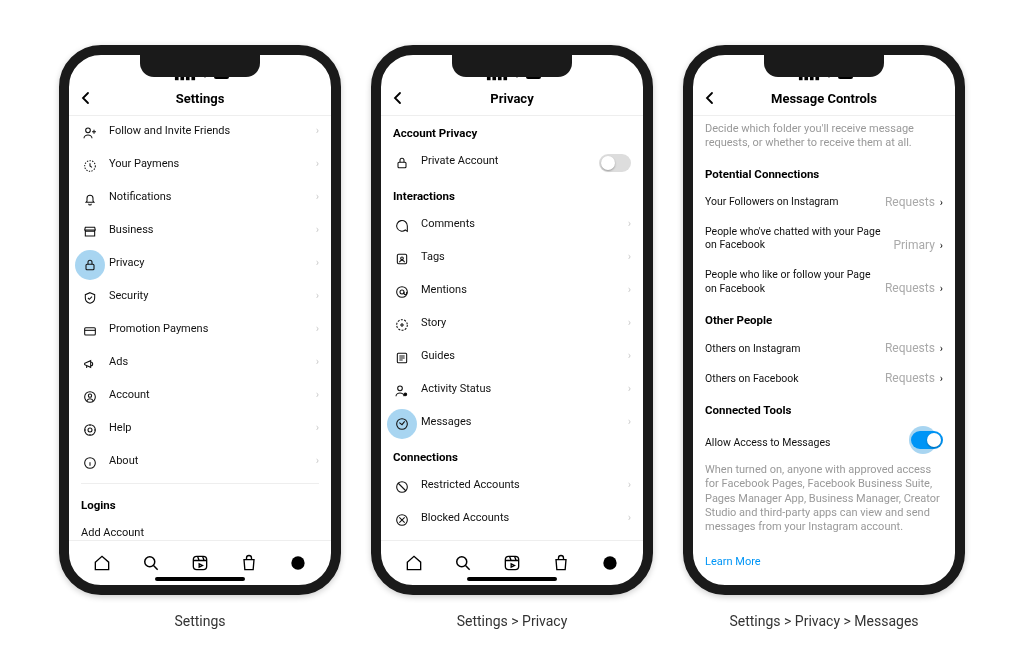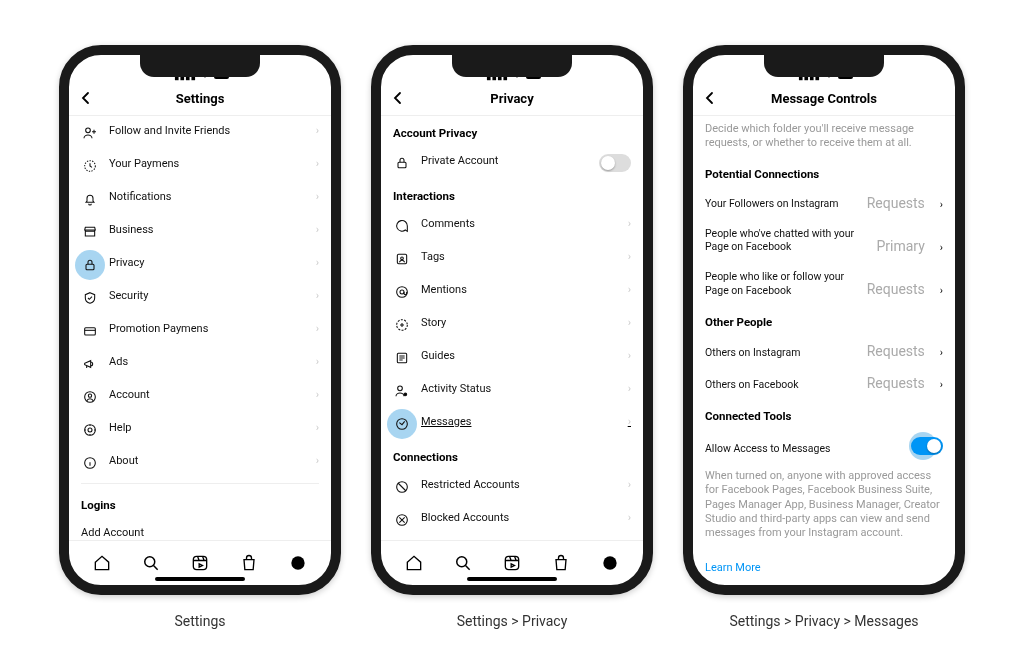--- a/index.html
+++ b/index.html
@@ -117,22 +117,22 @@
   }
   .subtext {
     font-size: 11px;
     color: #999;
     padding: 6px 12px;
     line-height: 1.3;
   }
   .link { color: #0095f6; }
   .value-right {
     color: #aaa;
-    font-size: 14px;
-    margin-right: 15px;
+    font-size: 12px;
+    margin-right: 5px;
   }
   .toggle {
     width: 32px; height: 18px; border-radius: 9px;
     background: #ddd; position: relative;
   }
   .toggle::after {
     content: ""; position: absolute; top: 2px; left: 2px;
     width: 14px; height: 14px; border-radius: 50%; background: #fff;
     box-shadow: 0 1px 2px rgba(0,0,0,0.3);
   }
@@ -478,21 +478,21 @@
           <span class="ico">
               <svg class="ico-svg" viewBox="0 0 24 24">
                 <circle cx="9" cy="8" r="3.5"></circle>
                 <path d="M3 20c0-3 3-5 6-5s6 2 6 5"></path>
                 <circle cx="17" cy="17" r="2" fill="#000"></circle>
               </svg>
             </span>
           <span class="label">Activity Status</span>
           <span class="chev">›</span>
         </div>
-        <div class="row" style="z-index:1;text-decoration:underline;">
+        <div class="row" style="z-index:1;">
           <span class="highlight"></span>
           <span class="ico">
               <svg class="ico-svg" viewBox="0 0 24 24">
                 <circle cx="12" cy="12" r="8"></circle>
                 <path d="M8 10l4 3 4-5"></path>
               </svg>
             </span>
           <span class="label">Messages</span>
           <span class="chev">›</span>
         </div>

